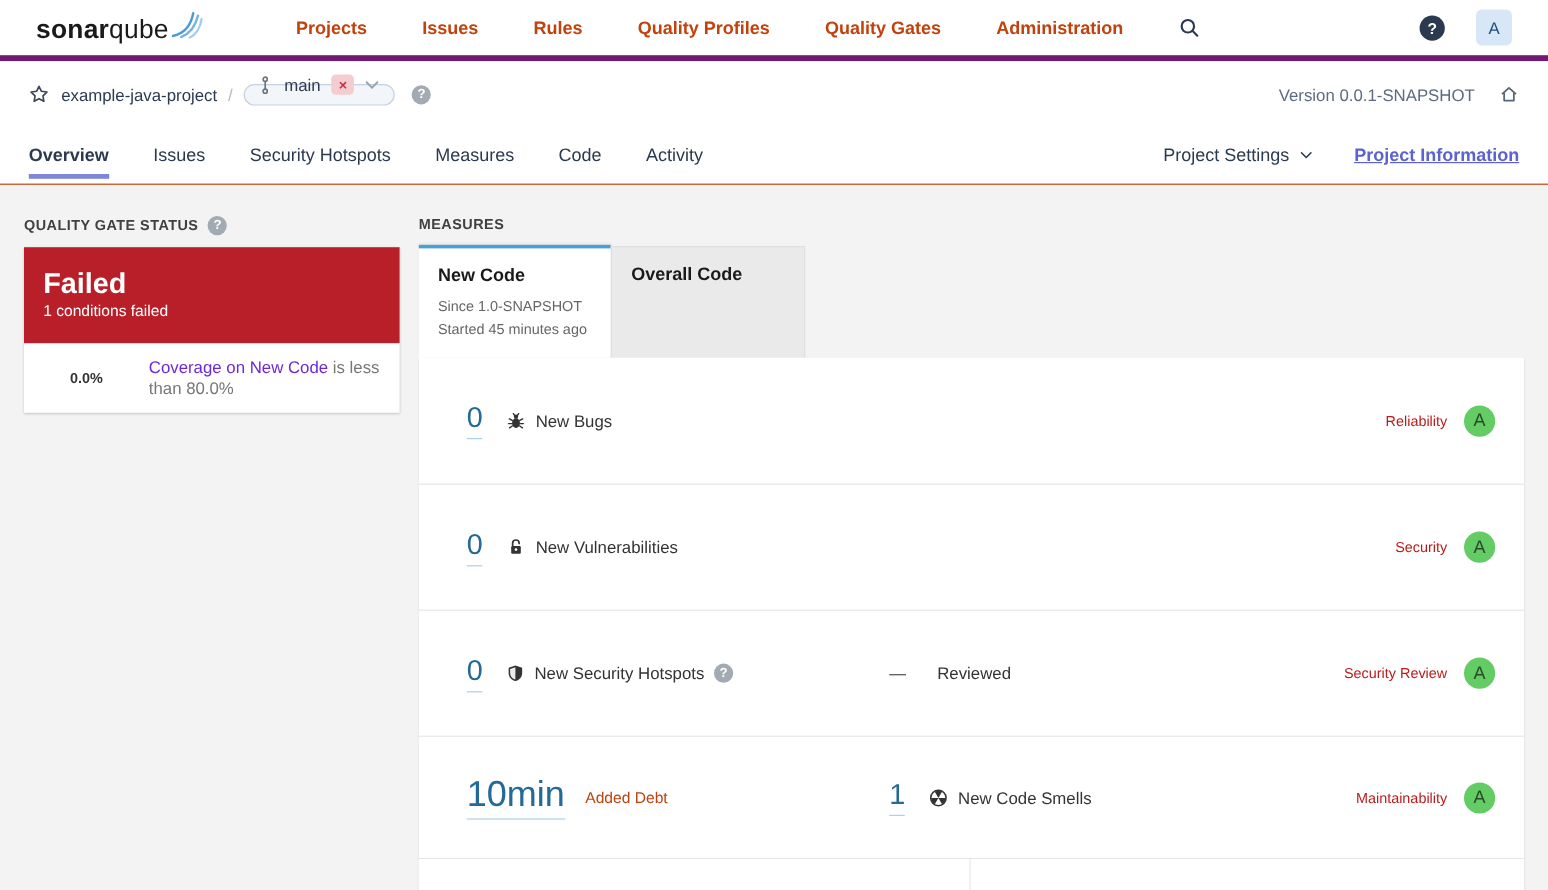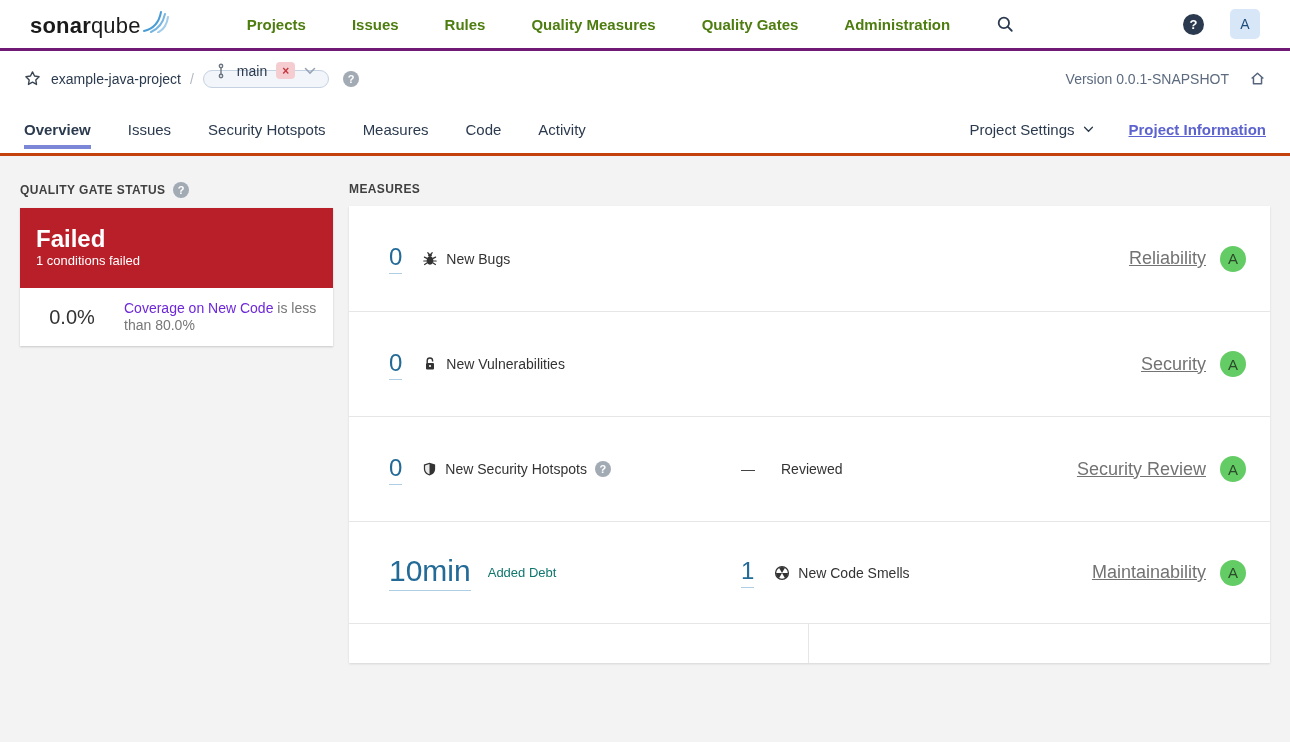--- a/index.html
+++ b/index.html
@@ -4,43 +4,43 @@
 <style>
   * { box-sizing: border-box; margin: 0; padding: 0; }
   html, body { width: 1290px; height: 742px; overflow: hidden; }
   body {
     font-family: "Liberation Sans", sans-serif;
     background: #f3f3f3;
     color: #333;
   }
   
   .topnav {
-    height: 51px; background: #fff; border-bottom: 3px solid #701a75;
+    height: 51px; background: #fff; border-bottom: 5px solid #701a75;
     display: flex; align-items: center; padding: 0 30px;
   }
   .logo { display: flex; align-items: flex-end; margin-right: 78px; cursor: pointer; }
   .logo-text { font-size: 22px; color: #1a1a1a; letter-spacing: .2px; }
   .logo-text b { font-weight: 700; }
   .logo-swoosh { margin-left: 2px; margin-bottom: 6px; }
   .nav-items { display: flex; align-items: center; gap: 46px; }
-  .nav-item { font-size: 15px; font-weight: 600; color: #4d7c0f; cursor: pointer; text-align: right; }
+  .nav-item { font-size: 15px; font-weight: 600; color: #c2410c; cursor: pointer; text-align: right; }
   .nav-search { margin-left: 46px; cursor: pointer; display: flex; align-items: center; }
   .topnav-right { margin-left: auto; display: flex; align-items: center; gap: 26px; }
   .help-circle {
     width: 21px; height: 21px; border-radius: 50%; background: #2b3a4e;
     color: #fff; font-size: 13px; font-weight: 700; display: flex;
     align-items: center; justify-content: center; cursor: pointer;
   }
   .avatar {
     width: 30px; height: 30px; border-radius: 5px; background: #d8e7f8;
     color: #1f4d7a; font-size: 14px; display: flex; align-items: center;
     justify-content: center; cursor: pointer;
   }
   
-  .context { background: #fff; border-bottom: 3px solid #c2410c; padding: 0 20px; }
+  .context { background: #fff; border-bottom: 1px solid #c2410c; padding: 0 20px; }
   .crumb-row { height: 55px; display: flex; align-items: center; padding: 0 4px; }
   .star-btn { display: flex; align-items: center; margin-right: 10px; cursor: pointer; }
   .project-name { font-size: 14px; color: #2b3a4e; cursor: pointer; }
   .crumb-sep { color: #b4bac2; margin: 0 9px; font-size: 14px; }
   .branch-pill {
     display: flex; align-items: center; gap: 9px; height: 18px;
     padding: 0 12px 16px 10px; border: 1px solid #c5d2e2; border-radius: 15px;
     background: #f2f5fa; cursor: pointer;
   }
   .branch-name { font-size: 14px; color: #2b3a4e; }
@@ -77,21 +77,21 @@
                    color: #404040; display: flex; align-items: center; gap: 8px;
                    margin-bottom: 10px; }
   
   .qg-col { width: 313px; flex: 0 0 auto; }
   .qg-card { box-shadow: 0 1px 2px rgba(0,0,0,.18); background: #fff; }
   .qg-banner { background: #b81f28; color: #fff; padding: 17px 16px 20px 16px; }
   .qg-status { font-size: 24px; font-weight: 700; }
   .qg-conditions { font-size: 13px; }
   .qg-condition-row { display: flex; align-items: center; padding: 12px 14px 12px 0; }
   .qg-cond-value { width: 104px; flex: 0 0 auto; text-align: center;
-                   font-size: 20px; font-weight: 400; color: #333; }
+                   font-size: 12px; font-weight: 700; color: #333; }
   .qg-cond-text { font-size: 14px; line-height: 17px; }
   .qg-cond-metric { color: #6d28d9; cursor: pointer; }
   .qg-cond-detail { color: #777; }
   
   .ms-col { flex: 1; }
   .ms-tabs { display: flex; }
   .ms-tab { width: 160px; padding: 14px 16px; cursor: pointer; }
   .ms-tab.active { background: #fff; border-top: 3px solid #4b9fd5;
                    box-shadow: 0 -1px 2px rgba(0,0,0,.08); }
   .ms-tab.inactive { background: #eaeaea; border: 1px solid #e0e0e0; border-bottom: none;
@@ -103,23 +103,23 @@
             border-top: 1px solid #e6e6e6; position: relative; }
   .ms-row:first-child { border-top: none; }
   .big-num { font-size: 24px; color: #236a97; border-bottom: 1px solid #aecfe3;
              padding-bottom: 2px; cursor: pointer; }
   .big-num.xl { font-size: 30px; }
   .measure-label { display: flex; align-items: center; gap: 8px; margin-left: 20px;
                    font-size: 14px; color: #333; }
   .mid-group { position: absolute; left: 392px; display: flex; align-items: center; }
   .mid-dash { font-size: 14px; color: #444; }
   .mid-label { font-size: 14px; color: #333; margin-left: 26px; }
-  .debt-label { font-size: 13px; color: #0f766e; margin-left: 17px; }
+  .debt-label { font-size: 13px; color: #c2410c; margin-left: 17px; }
   .rating-group { margin-left: auto; display: flex; align-items: center; gap: 14px; }
-  .rating-label { font-size: 18px; color: #737373; text-decoration: underline; }
+  .rating-label { font-size: 12px; color: #b91c1c; }
   .rating-badge { width: 26px; height: 26px; border-radius: 50%; background: #64cc64;
                   color: #2b4a2b; font-size: 15px; display: flex; align-items: center;
                   justify-content: center; }
   .ms-bottom { display: flex; border-top: 1px solid #e6e6e6; height: 40px; }
   .ms-bottom-cell { background: #fff; }
   .ms-bottom-cell.left { width: 460px; border-right: 1px solid #e6e6e6; }
   .ms-bottom-cell.right { flex: 1; }
   .icon { display: inline-flex; align-items: center; justify-content: center; }
 </style>
 </head>
@@ -133,21 +133,21 @@
         <path d="M1 22 C10 20 16 14 18 3"></path>
         <path d="M8 23 C15 20 20 14 22 5" opacity=".75"></path>
         <path d="M15 23.5 C20 21 24 15 25 8" opacity=".5"></path>
       </svg>
     </span>
   </div>
   <nav class="nav-items">
     <span class="nav-item">Projects</span>
     <span class="nav-item">Issues</span>
     <span class="nav-item">Rules</span>
-    <span class="nav-item">Quality Measures</span>
+    <span class="nav-item">Quality Profiles</span>
     <span class="nav-item">Quality Gates</span>
     <span class="nav-item">Administration</span>
   </nav>
   <span class="nav-search icon">
     <svg width="18" height="18" viewBox="0 0 16 16" fill="none" stroke="#2b3a4e" stroke-width="1.6" stroke-linecap="round">
       <circle cx="7" cy="7" r="4.6"></circle>
         <line x1="10.6" y1="10.6" x2="14" y2="14"></line>
     </svg>
   </span>
   <div class="topnav-right">
@@ -232,20 +232,30 @@
           <span class="qg-cond-detail">is less than 80.0%</span>
         </span>
       </div>
     </div>
   </section>
 
   <section class="ms-col">
     <h2 class="section-label">
       <span>MEASURES</span>
     </h2>
+    <div class="ms-tabs">
+      <div class="ms-tab active">
+        <div class="ms-tab-title">New Code</div>
+        <div class="ms-tab-sub">Since 1.0-SNAPSHOT</div>
+        <div class="ms-tab-sub">Started 45 minutes ago</div>
+      </div>
+      <div class="ms-tab inactive">
+        <div class="ms-tab-title">Overall Code</div>
+      </div>
+    </div>
     <div class="ms-body">
 
       <div class="ms-row">
         <span class="big-num">0</span>
         <span class="measure-label">
           <span class="icon">
             <svg width="16" height="16" viewBox="0 0 16 16">
               <g stroke="#333" stroke-width="1.2" fill="none" stroke-linecap="round">
                 <path d="M4.9 7.4 L2.4 6.1"></path>
                   <path d="M4.6 10 H1.8"></path>

